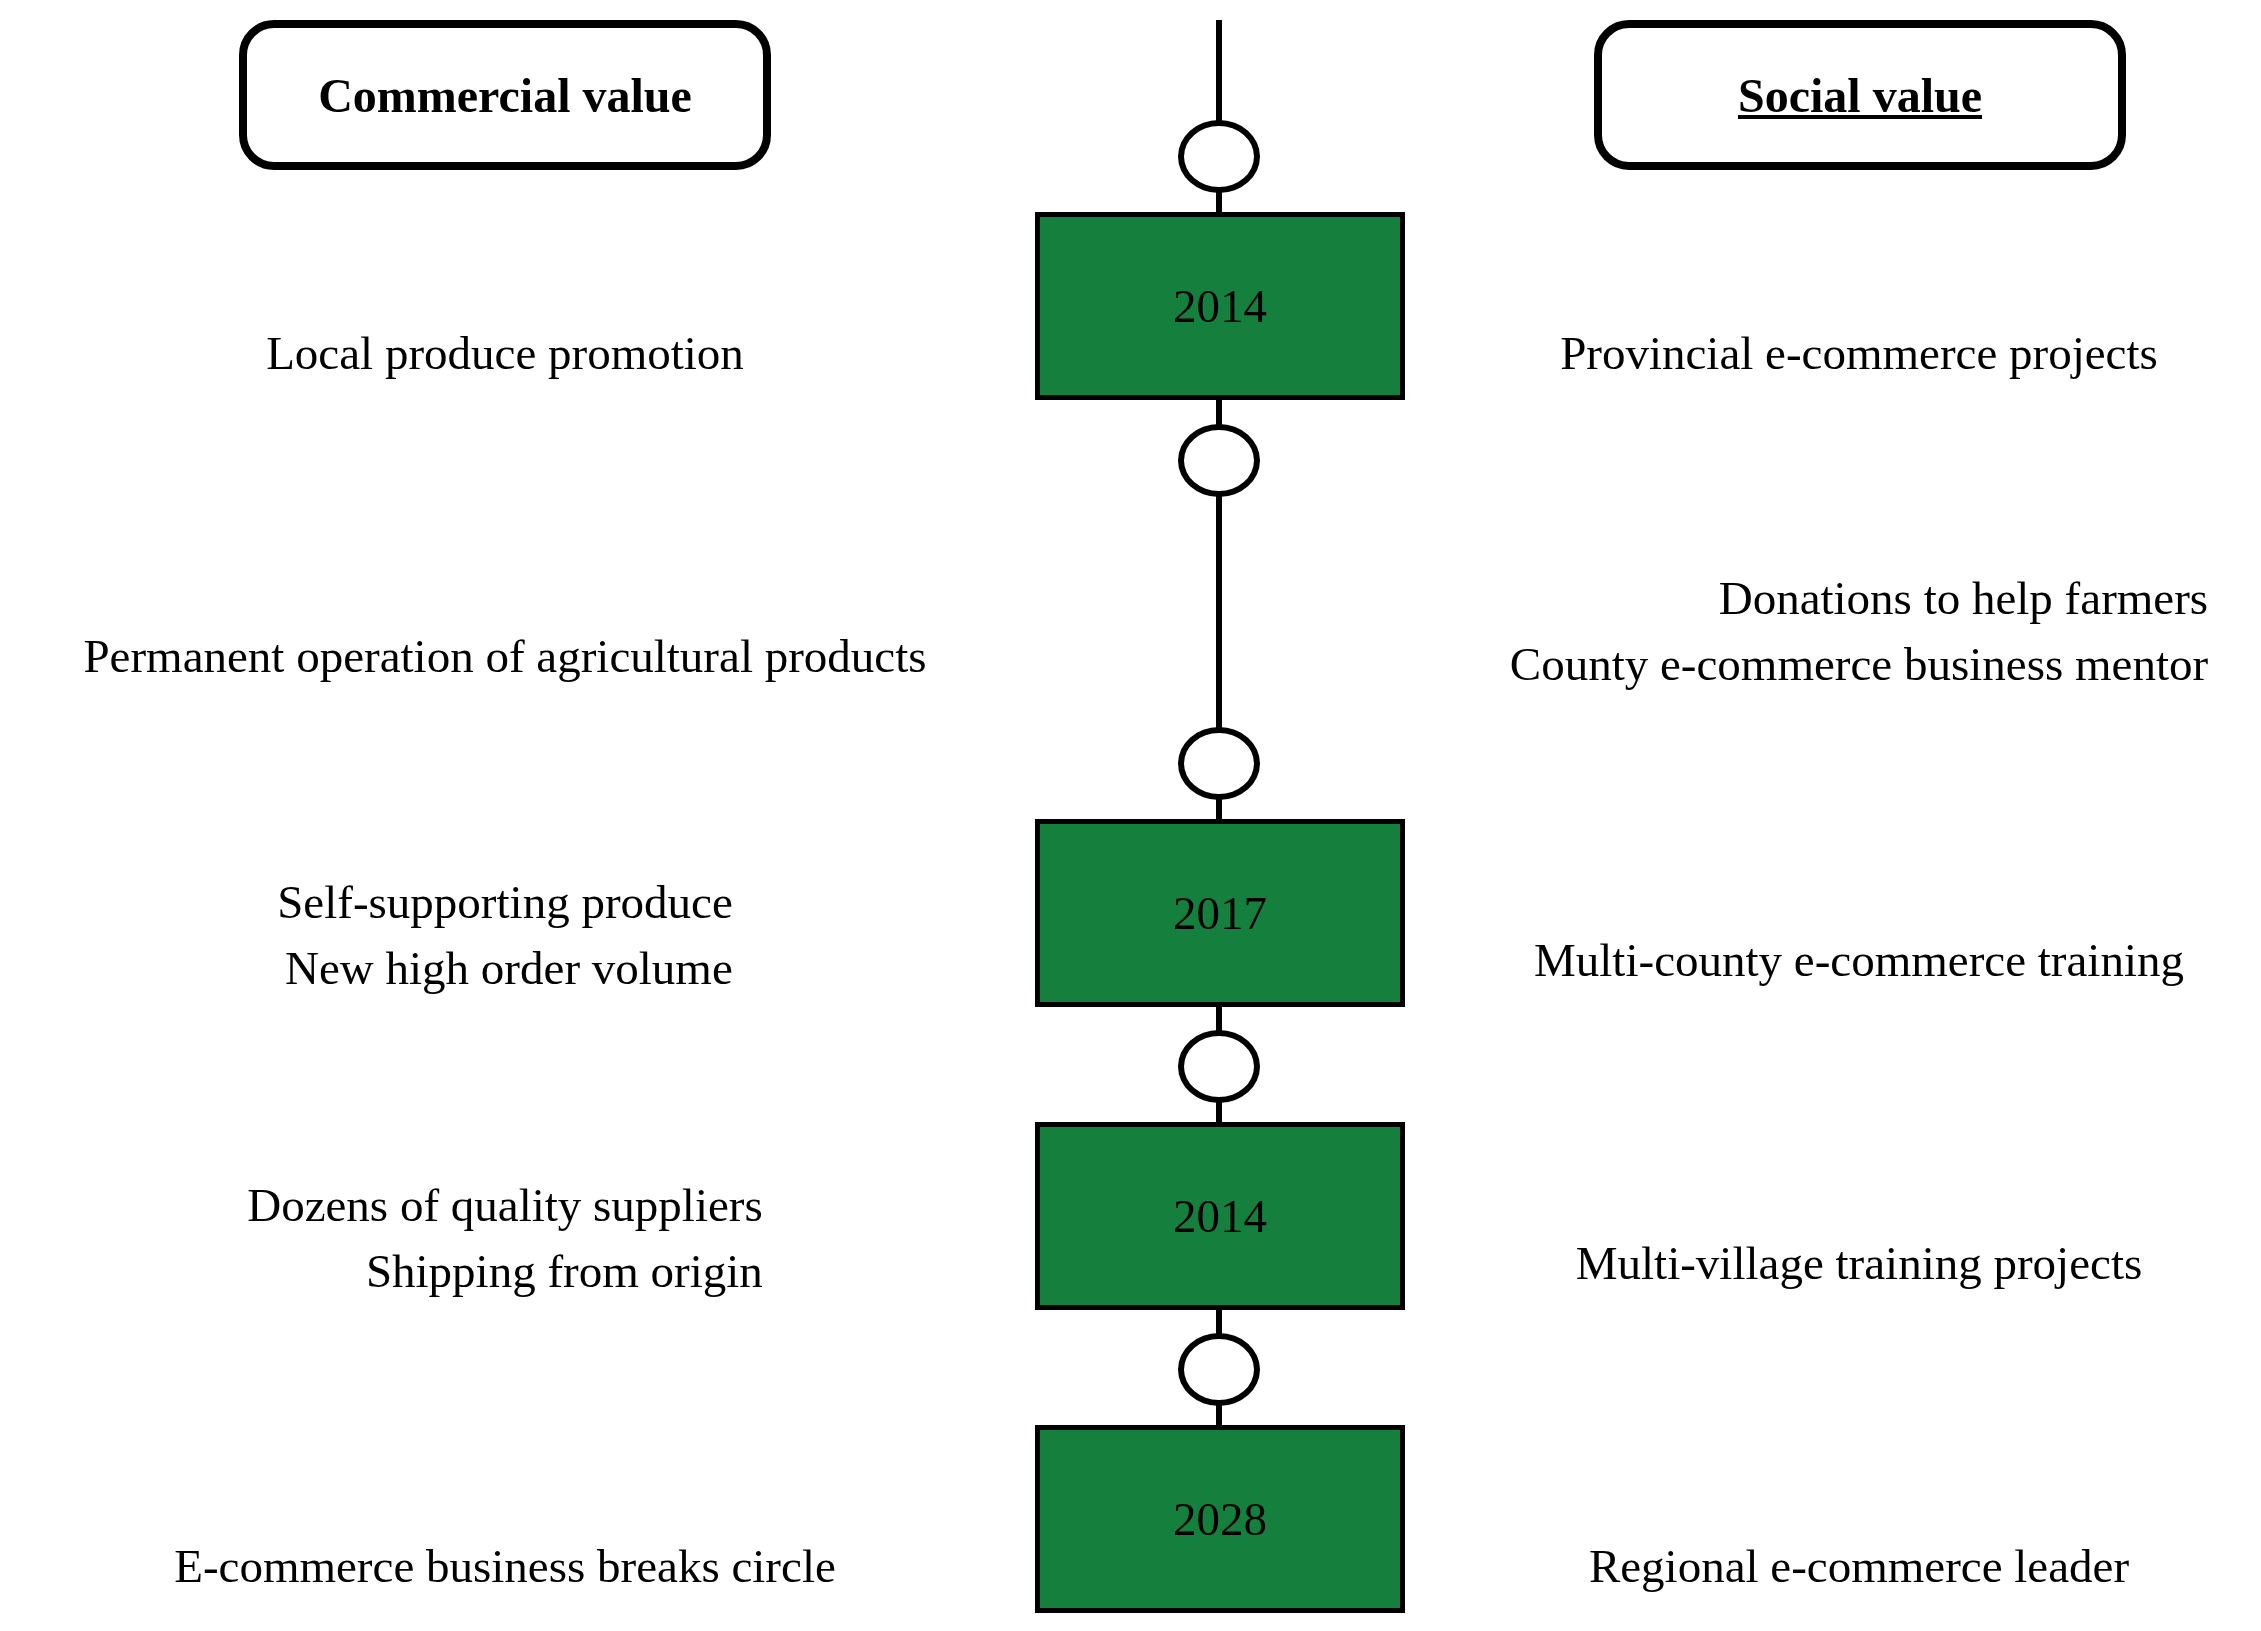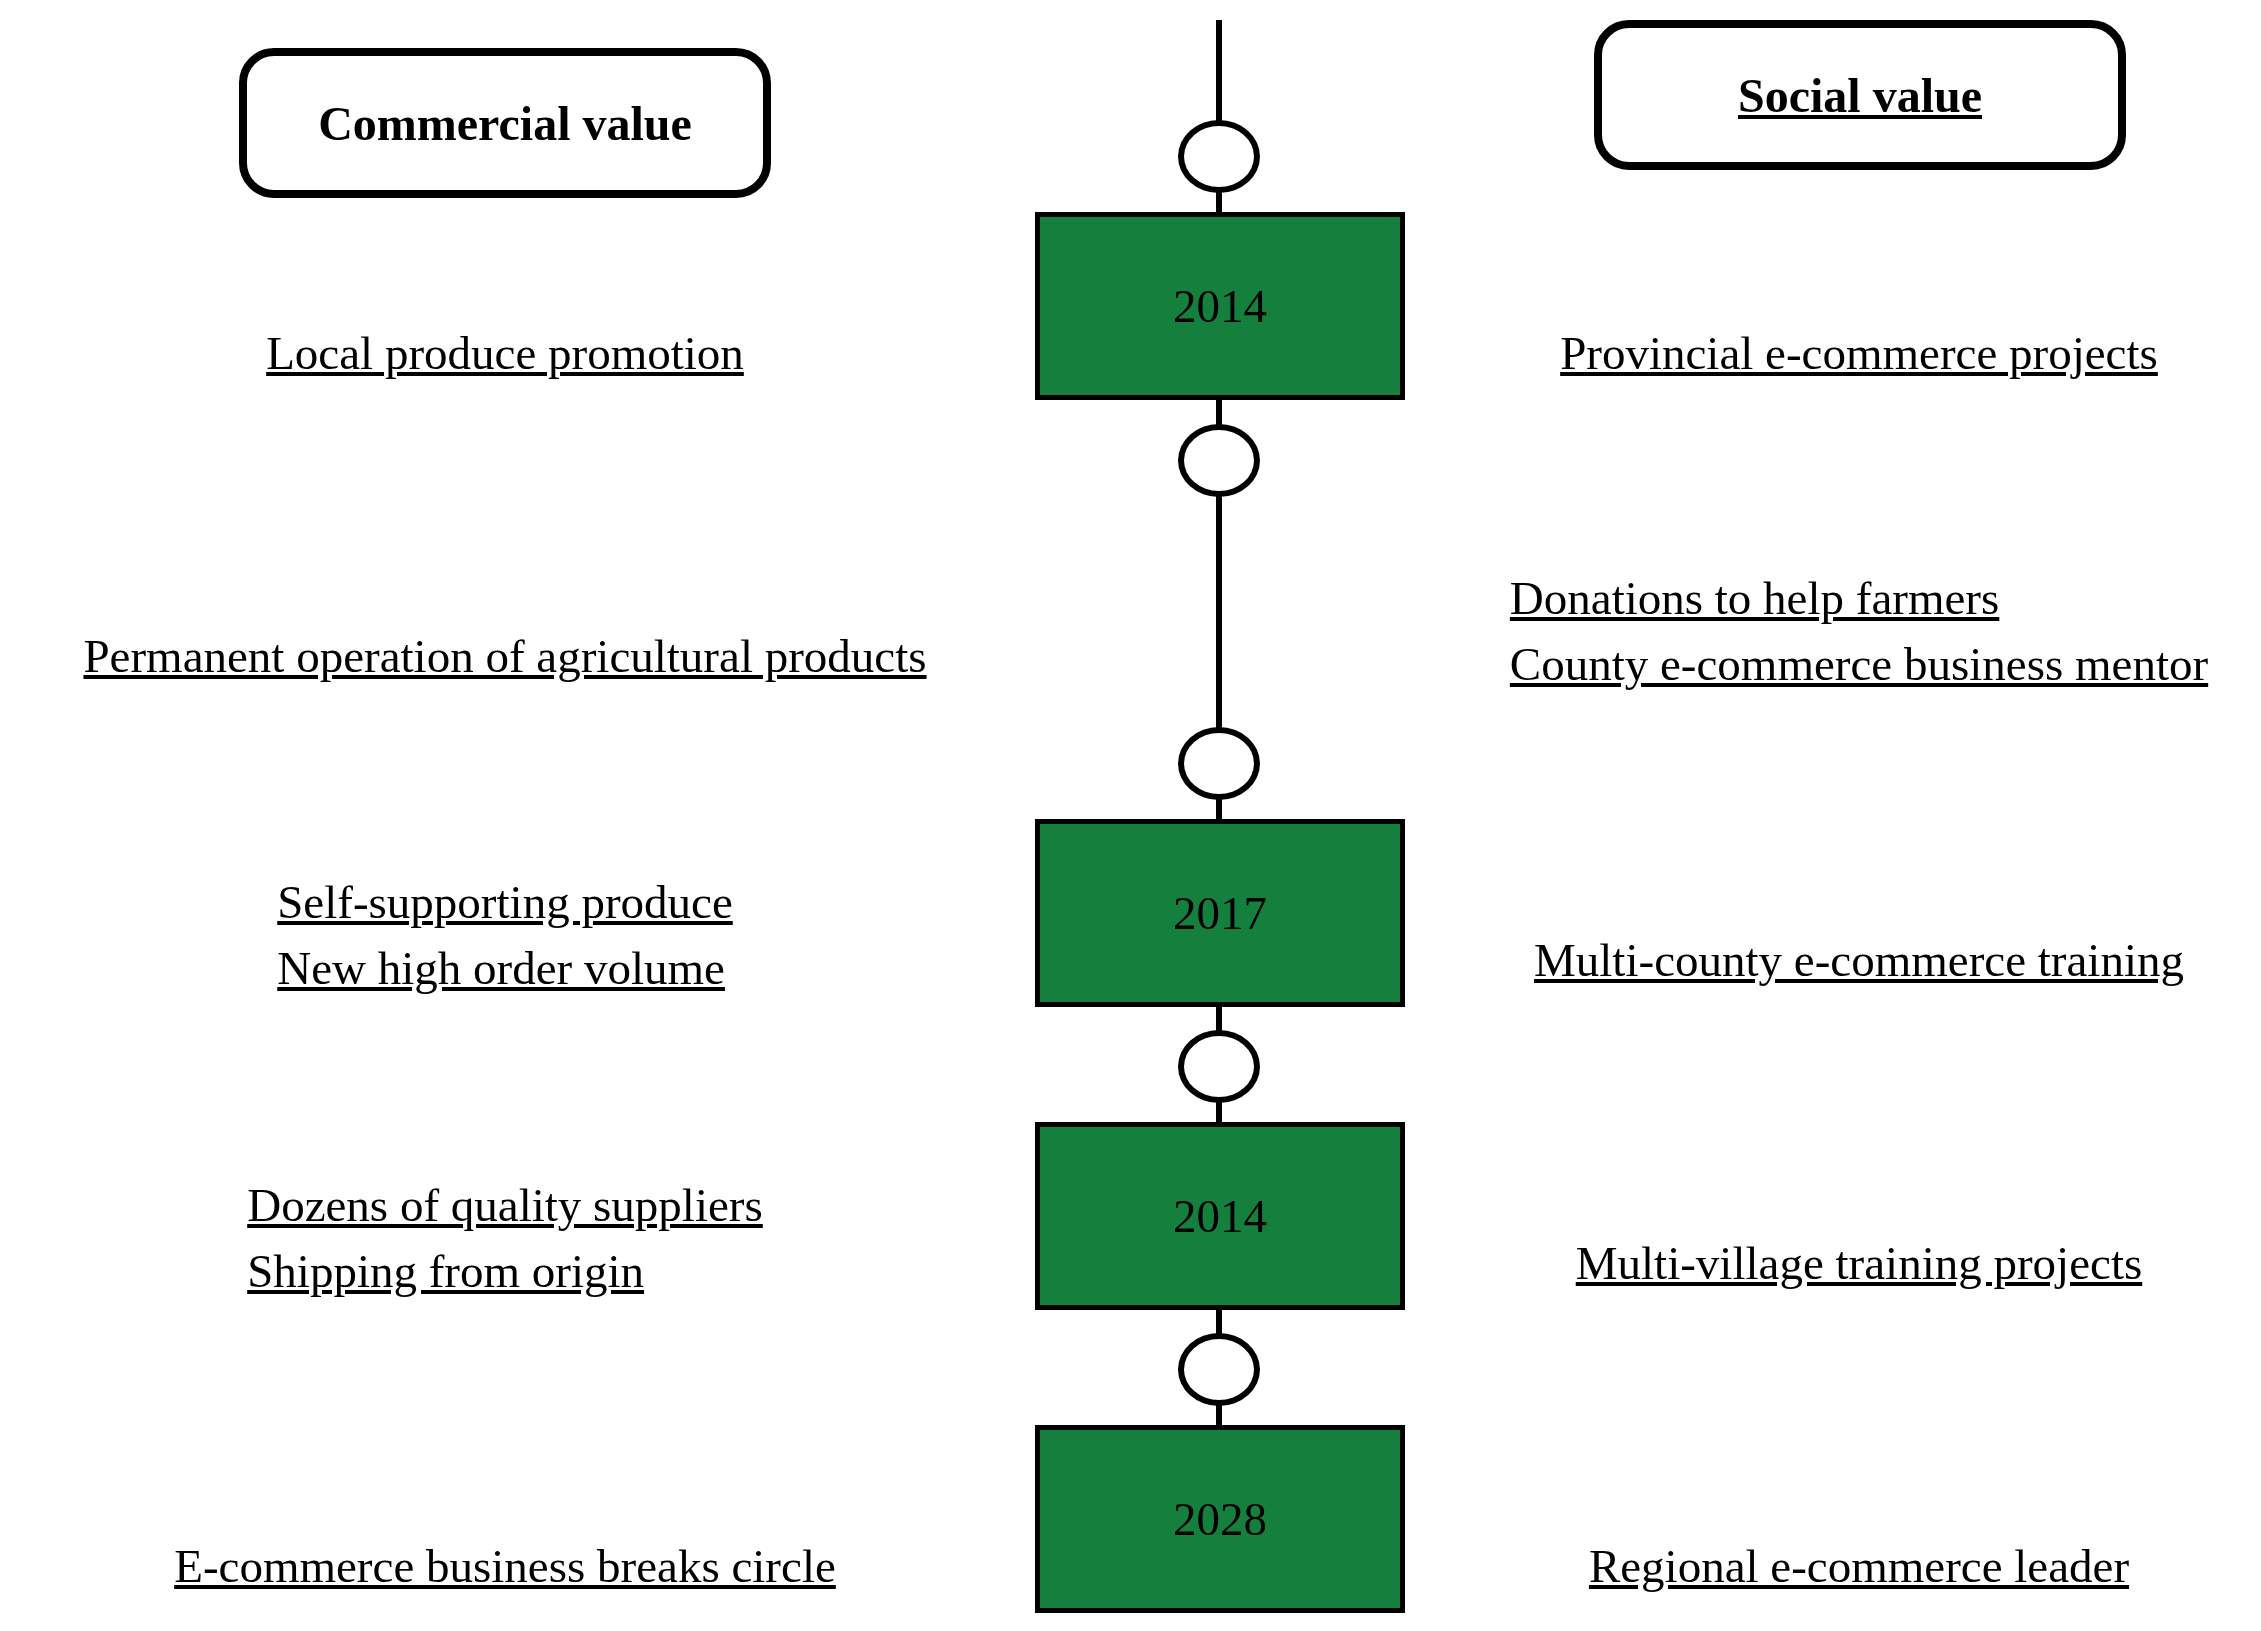--- a/index.html
+++ b/index.html
@@ -34,21 +34,21 @@
     box-sizing: border-box;
     border: 8.7px solid #000000;
     border-radius: 35px;
     background: #ffffff;
     display: flex;
     align-items: center;
     justify-content: center;
     font-weight: bold;
     font-size: 48px;
   }
-  .hbox.left  { left: 239px; margin-top: 28px; }
+  .hbox.left  { left: 239px; }
   .hbox.right { left: 1594px; text-decoration: underline; }
   
   .ybox {
     position: absolute;
     left: 1035px;
     width: 370px;
     height: 188px;
     box-sizing: border-box;
     border: 5.8px solid #000000;
     background: #15803d;
@@ -68,25 +68,24 @@
     border-radius: 50%;
     background: #ffffff;
   }
   
   .stext {
     position: absolute;
     height: 188px;
     display: flex;
     align-items: center;
     justify-content: center;
-    text-align: left;
+    text-align: right;
     font-size: 47px;
     line-height: 66px;
     white-space: pre-line;
-    text-decoration: underline;
   }
   .stext.left  { left: 0;      width: 1010px; }
   .stext.right { left: 1432px; width: 854px; }
   .off1 { transform: translateY(47px); }  
   .off2 { transform: translateY(22px); }  
 </style>
 </head>
 <body>
 
 <div class="canvas">

